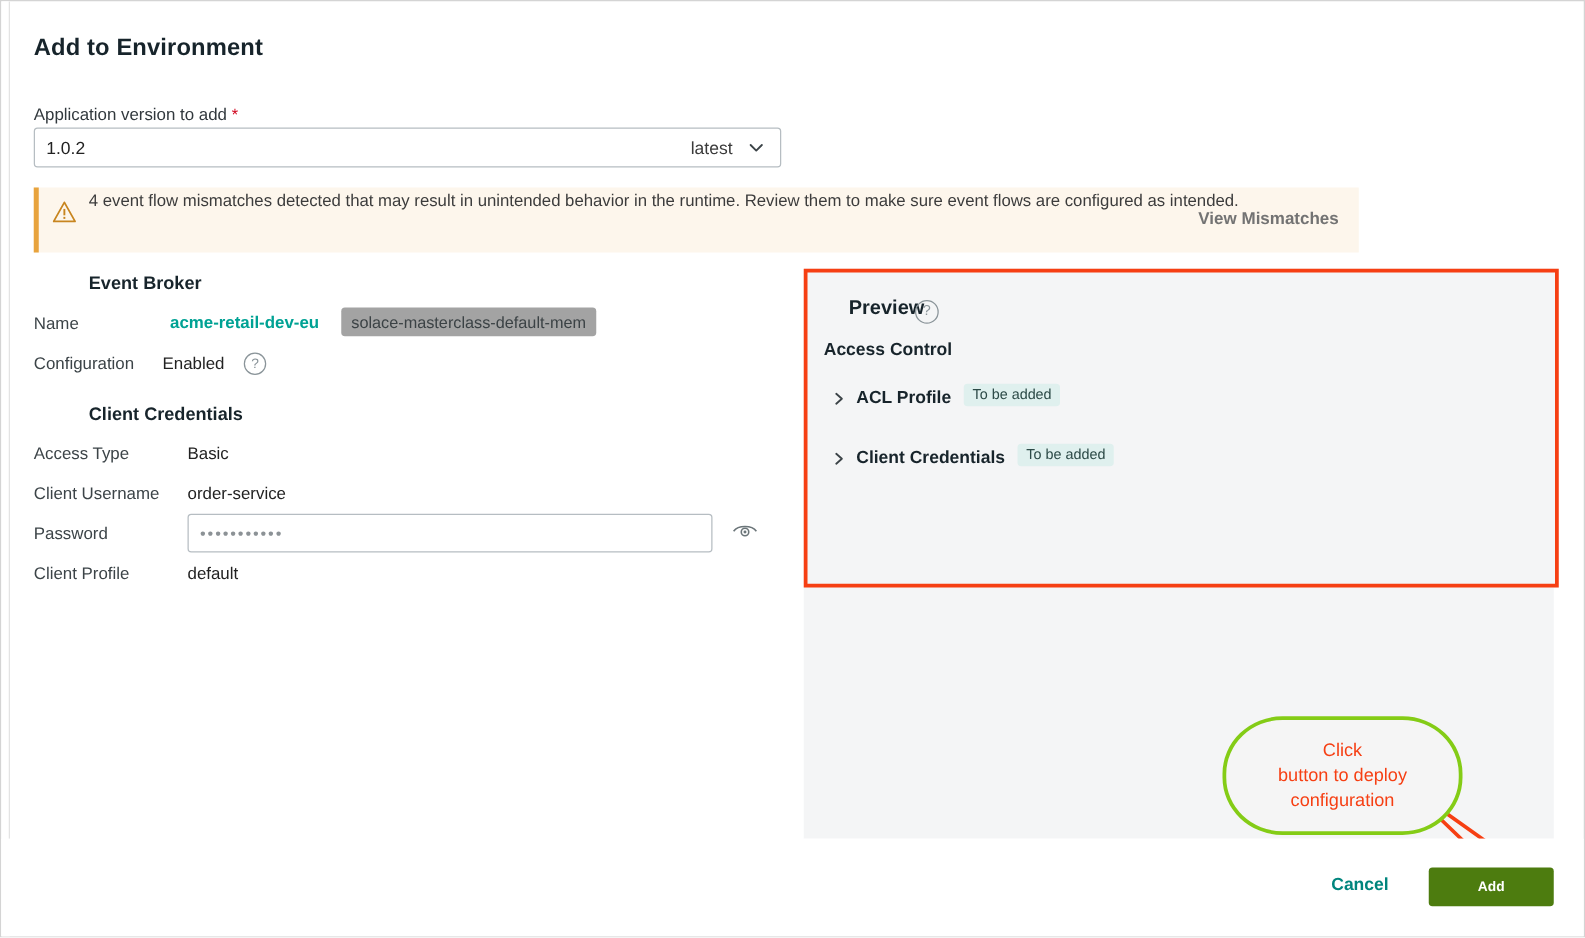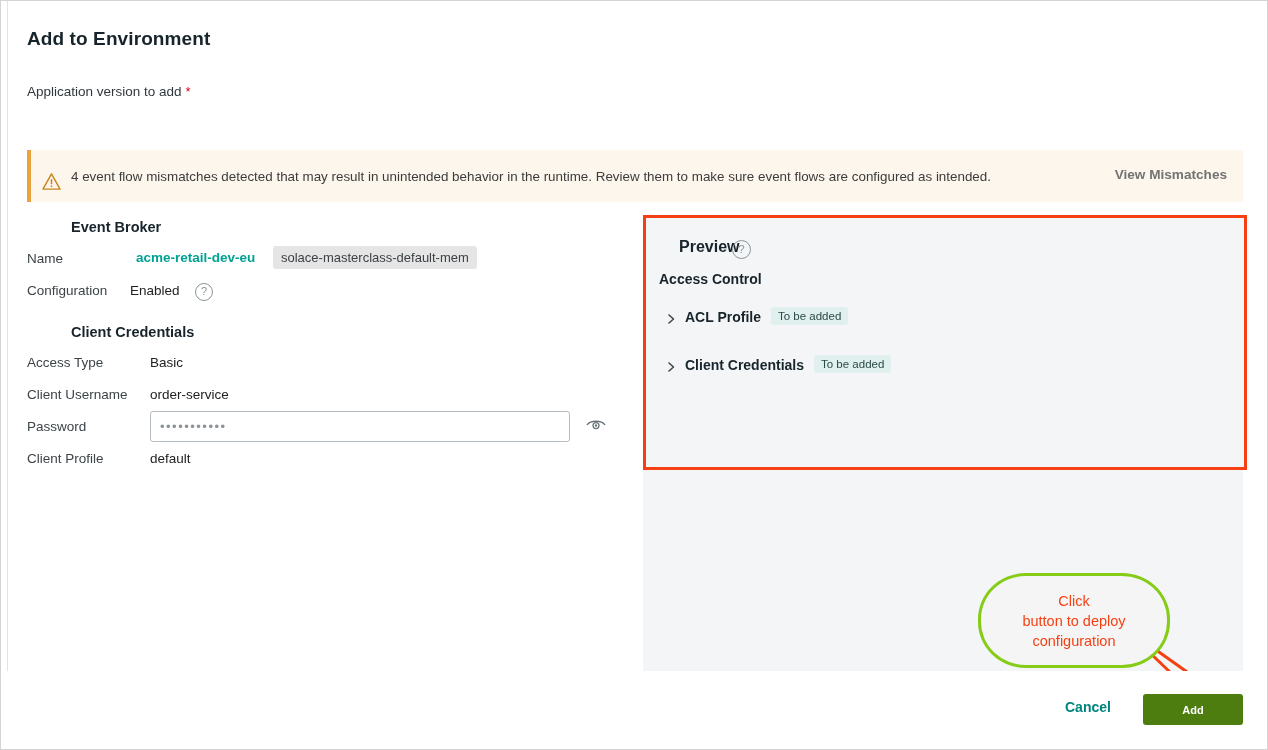--- a/index.html
+++ b/index.html
@@ -82,27 +82,26 @@
     justify-content: center;
     padding-right: 8px;
   }
   .chev svg { display:block; }
 
   
   .warn-banner {
     position: absolute;
     left: 26px;
     top: 149px;
-    width: 1216px;
+    width: 1060px;
     height: 52px;
     background: #fdf6ec;
     border-left: 4px solid #e8a33d;
     box-sizing: border-box;
     display: flex;
-    align-items: center;
   }
   .warn-icon {
     width: 40px;
     display: flex;
     justify-content: center;
     align-items: flex-start;
     padding-top: 10px;
   }
   .warn-text {
     font-size: 13.4px;
@@ -141,21 +140,21 @@
   }
   .broker-link {
     position: absolute;
     font-size: 13.5px;
     font-weight: bold;
     color: #00a294;
     cursor: pointer;
   }
   .broker-chip {
     position: absolute;
-    background: #e5e5e5;
+    background: #a3a3a3;
     border-radius: 3px;
     font-size: 13px;
     color: #3b4245;
     padding: 4px 8px;
   }
   .help-circle {
     display: inline-flex;
     width: 16px;
     height: 16px;
     border: 1.4px solid #8a9499;
@@ -335,20 +334,29 @@
 
 <div id="screen">
 
   <div class="page-edge"></div>
 
   <div class="dialog-title">Add to Environment</div>
 
   <div class="field-label">
     <span>Application version to add</span>
     <span class="req-star">*</span>
+  </div>
+  <div class="version-select">
+    <span class="version-value">1.0.2</span>
+    <span class="version-tag">latest</span>
+    <span class="chev">
+      <svg width="14" height="14" viewBox="0 0 14 14">
+          <path d="M2.5 5 L7 9.5 L11.5 5" fill="none" stroke="#3c4448" stroke-width="1.5" stroke-linecap="round" stroke-linejoin="round"></path>
+        </svg>
+    </span>
   </div>
 
   <div class="warn-banner">
     <div class="warn-icon">
       <svg width="19" height="19" viewBox="0 0 20 20">
         <path d="M10 2 L19 18 L1 18 Z" fill="none" stroke="#c8851f" stroke-width="1.5" stroke-linejoin="round"></path>
         <rect x="9.2" y="7.5" width="1.6" height="5.4" fill="#c8851f"></rect>
         <rect x="9.2" y="14.2" width="1.6" height="1.7" fill="#c8851f"></rect>
       </svg>
     </div>

